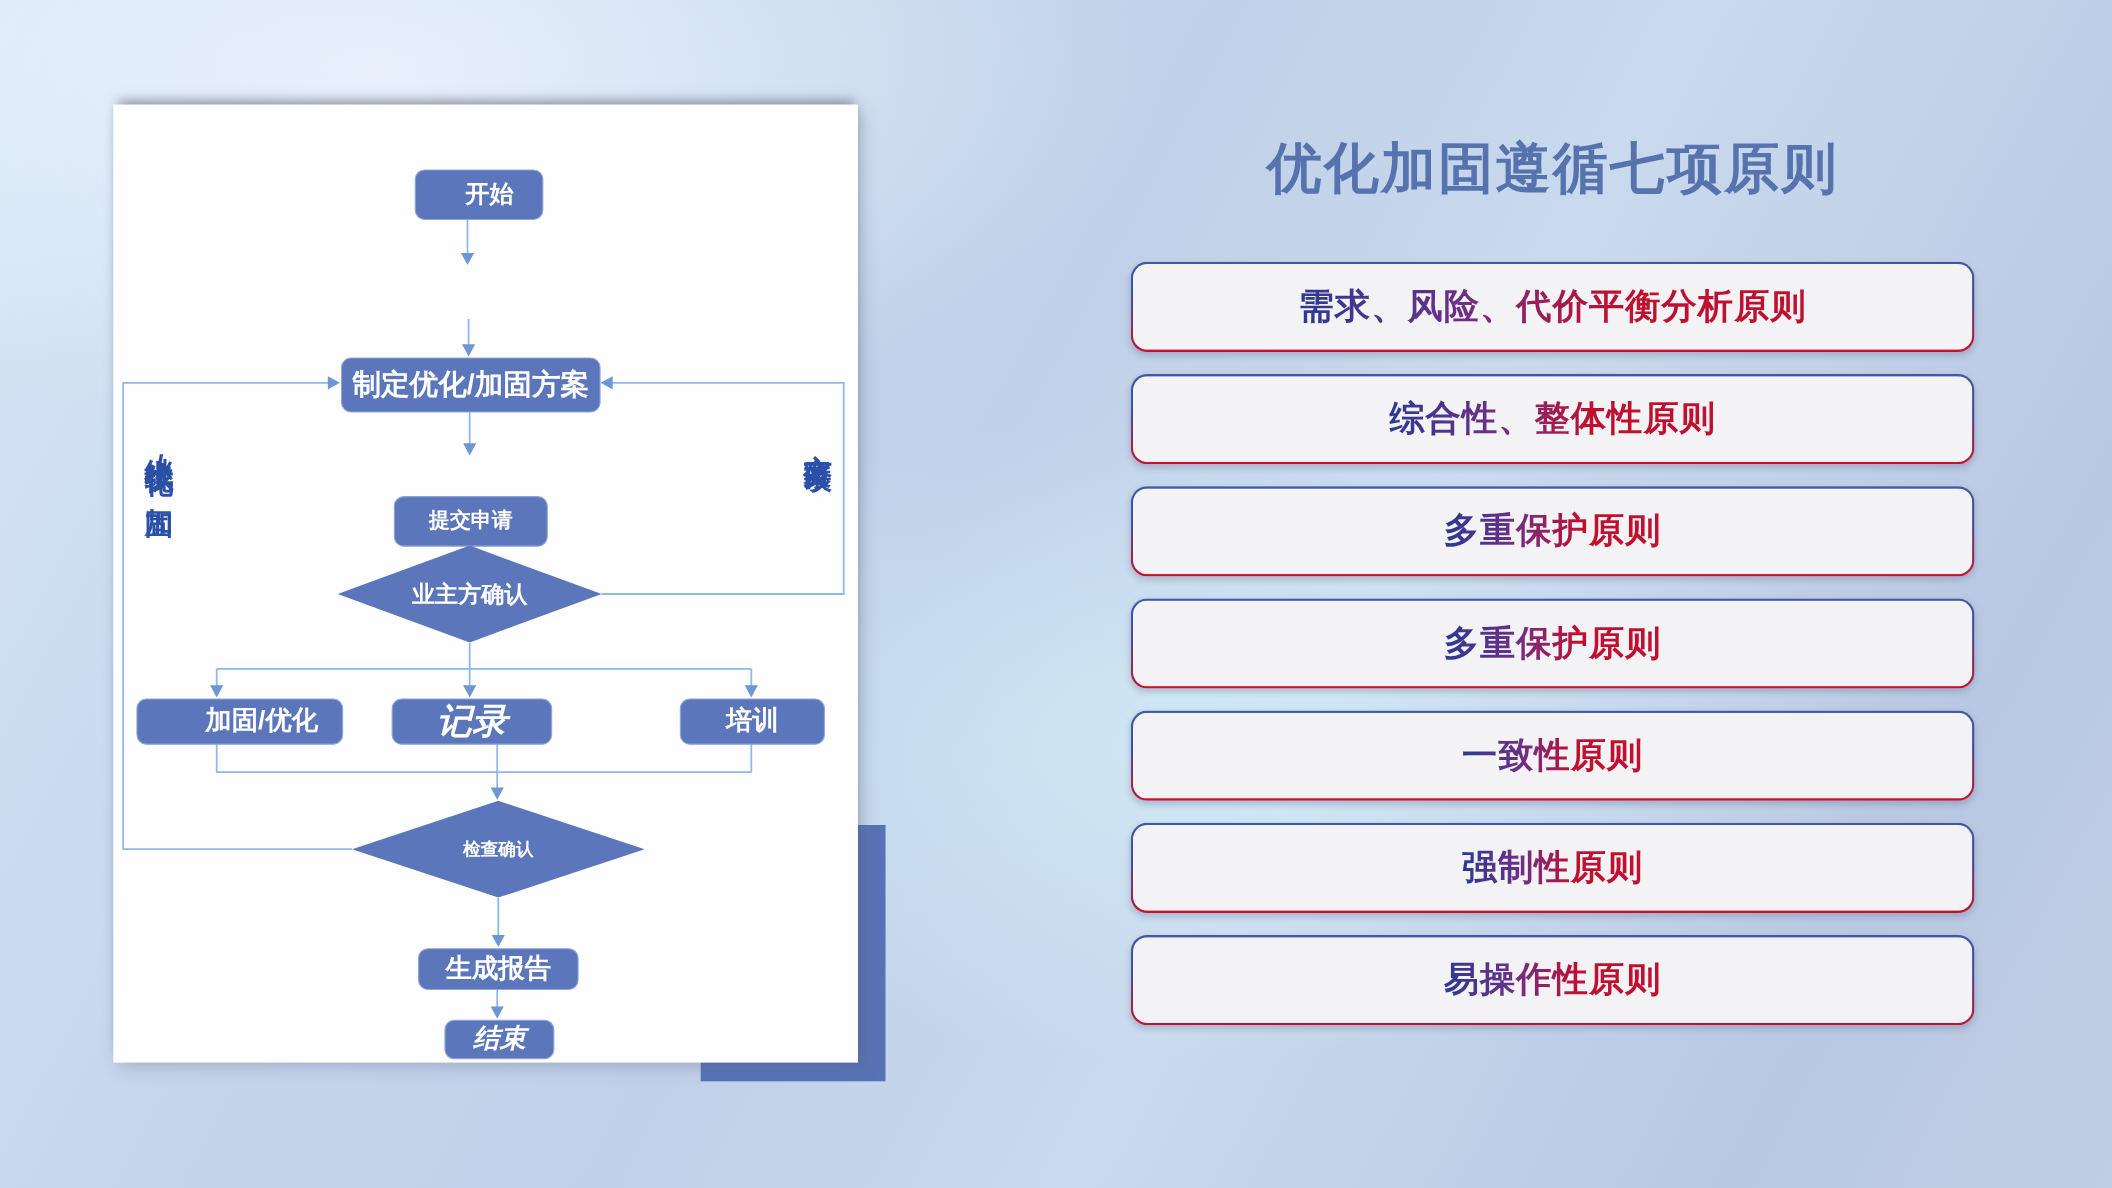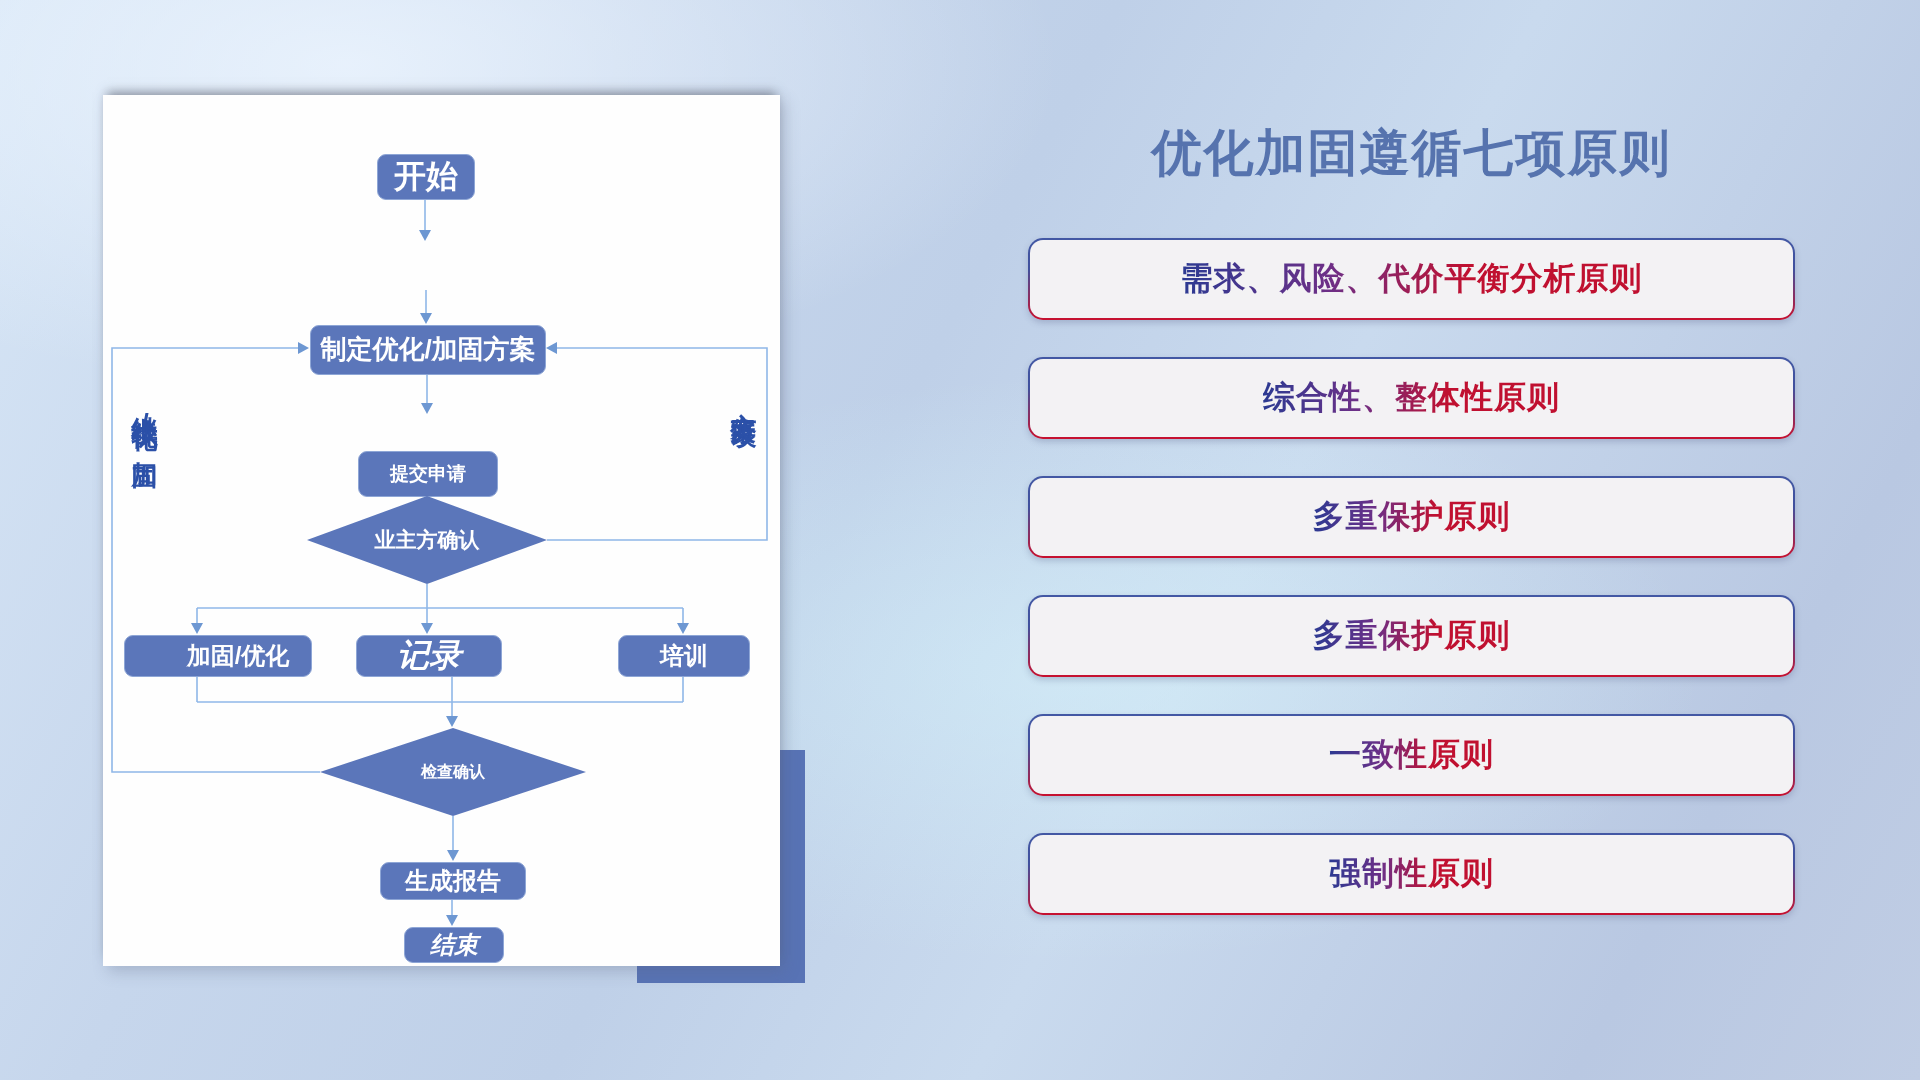--- a/index.html
+++ b/index.html
@@ -40,21 +40,21 @@
     position:absolute;z-index:3;color:#2b50a8;font-weight:bold;font-size:26px;
     writing-mode:vertical-rl;text-orientation:upright;letter-spacing:3px;line-height:1;
   }
   
   .main-title{
     position:absolute;left:1028px;top:120px;width:767px;z-index:3;
     text-align:center;font-size:50px;font-weight:bold;color:#5673ae;letter-spacing:2px;
   }
   .principles{
     position:absolute;left:1028px;top:238px;width:767px;z-index:3;
-    display:flex;flex-direction:column;gap:37px;
+    display:flex;flex-direction:column;gap:20px;
   }
   .principle-box{
     height:78px;border-radius:15px;border:2px solid transparent;
     background:linear-gradient(#f3f2f4,#f3f2f4) padding-box,
                linear-gradient(180deg,#4358a4 0%,#40509d 38%,#c8102e 100%) border-box;
     display:flex;align-items:center;justify-content:center;
     box-shadow:0 3px 6px rgba(90,100,140,.3);
   }
   .principle-text{
     font-size:32px;font-weight:bold;letter-spacing:1px;
@@ -101,21 +101,21 @@
       <path d="M421 623 L433 623 L427 634 Z"></path>
       <path d="M677 623 L689 623 L683 634 Z"></path>
       <path d="M446 716 L458 716 L452 727 Z"></path>
       <path d="M447 850 L459 850 L453 861 Z"></path>
       <path d="M446 915 L458 915 L452 926 Z"></path>
       <path d="M298 342 L298 354 L309 348 Z"></path>
       <path d="M557 342 L557 354 L546 348 Z"></path>
     </g>
   </svg>
 
-  <div class="flow-box" style="left:377px;top:154px;width:96px;height:44px;font-size:32px;">开始</div>
+  <div class="flow-box" style="left:377px;top:154px;width:96px;height:44px;font-size:22px;padding-left:19px;">开始</div>
 
 
   <div class="flow-box" style="left:310px;top:325px;width:234px;height:48px;font-size:26px;">制定优化/加固方案</div>
 
   <div class="flow-box" style="left:358px;top:415px;width:138px;height:44px;font-size:19px;margin-top:36px;">提交申请</div>
 
   <div class="flow-diamond" style="left:307px;top:496px;width:240px;height:88px;font-size:21px;">业主方确认</div>
 
   <div class="flow-box" style="left:124px;top:635px;width:146px;height:40px;font-size:24px;padding-left:40px;">加固/优化</div>
 
@@ -147,15 +147,18 @@
     </div>
     <div class="principle-box">
       <span class="principle-text">多重保护原则</span>
     </div>
     <div class="principle-box">
       <span class="principle-text">一致性原则</span>
     </div>
     <div class="principle-box">
       <span class="principle-text">强制性原则</span>
     </div>
+    <div class="principle-box">
+      <span class="principle-text">易操作性原则</span>
+    </div>
   </div>
 
 </div>
 
 </body></html>

